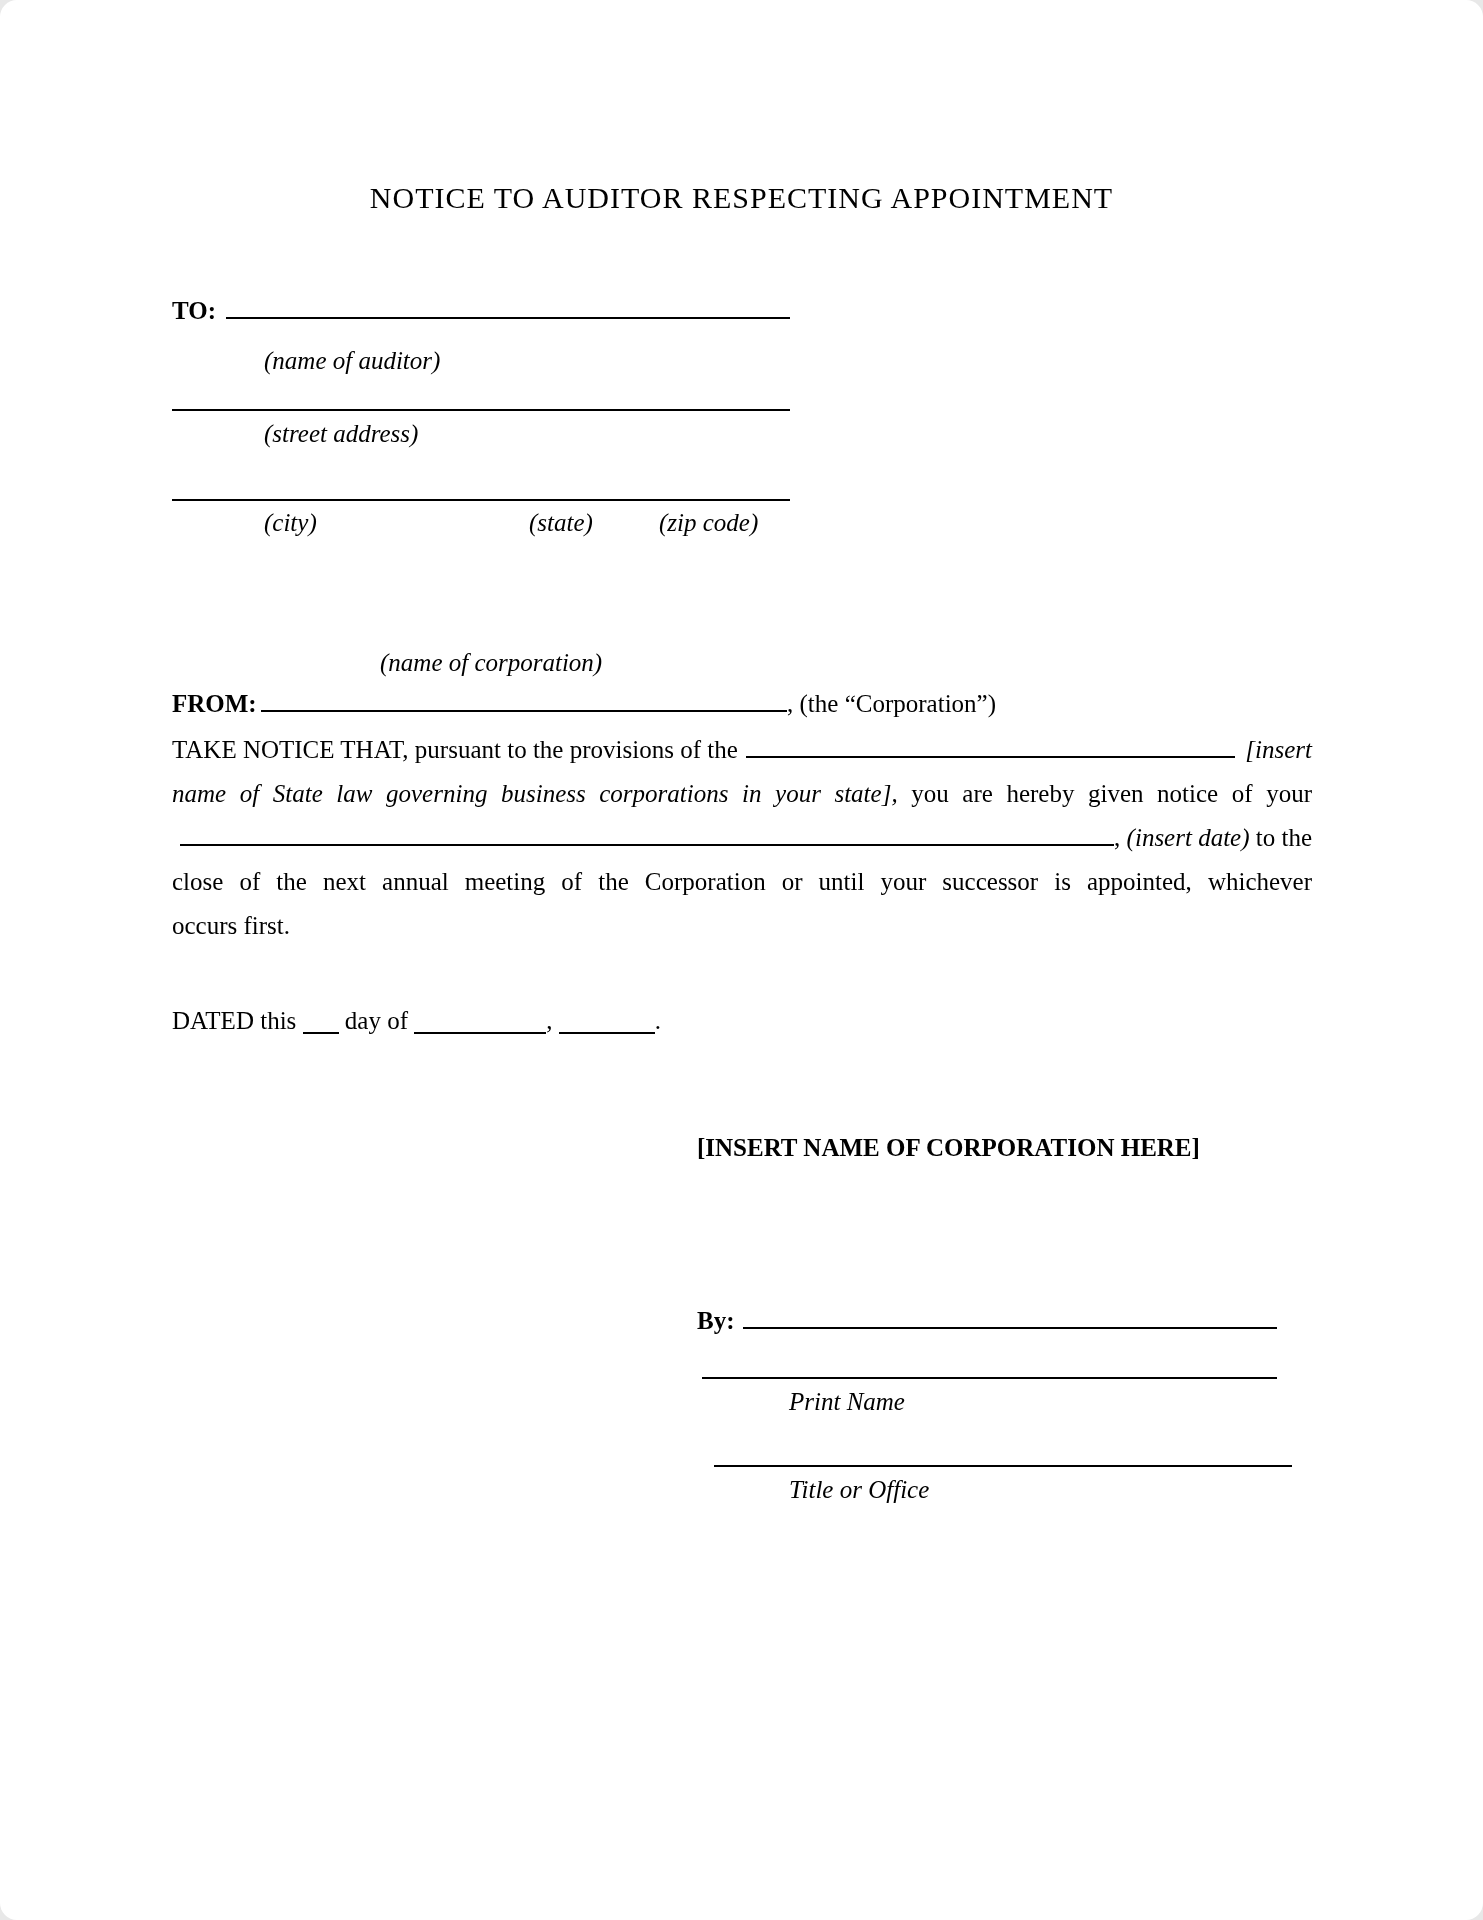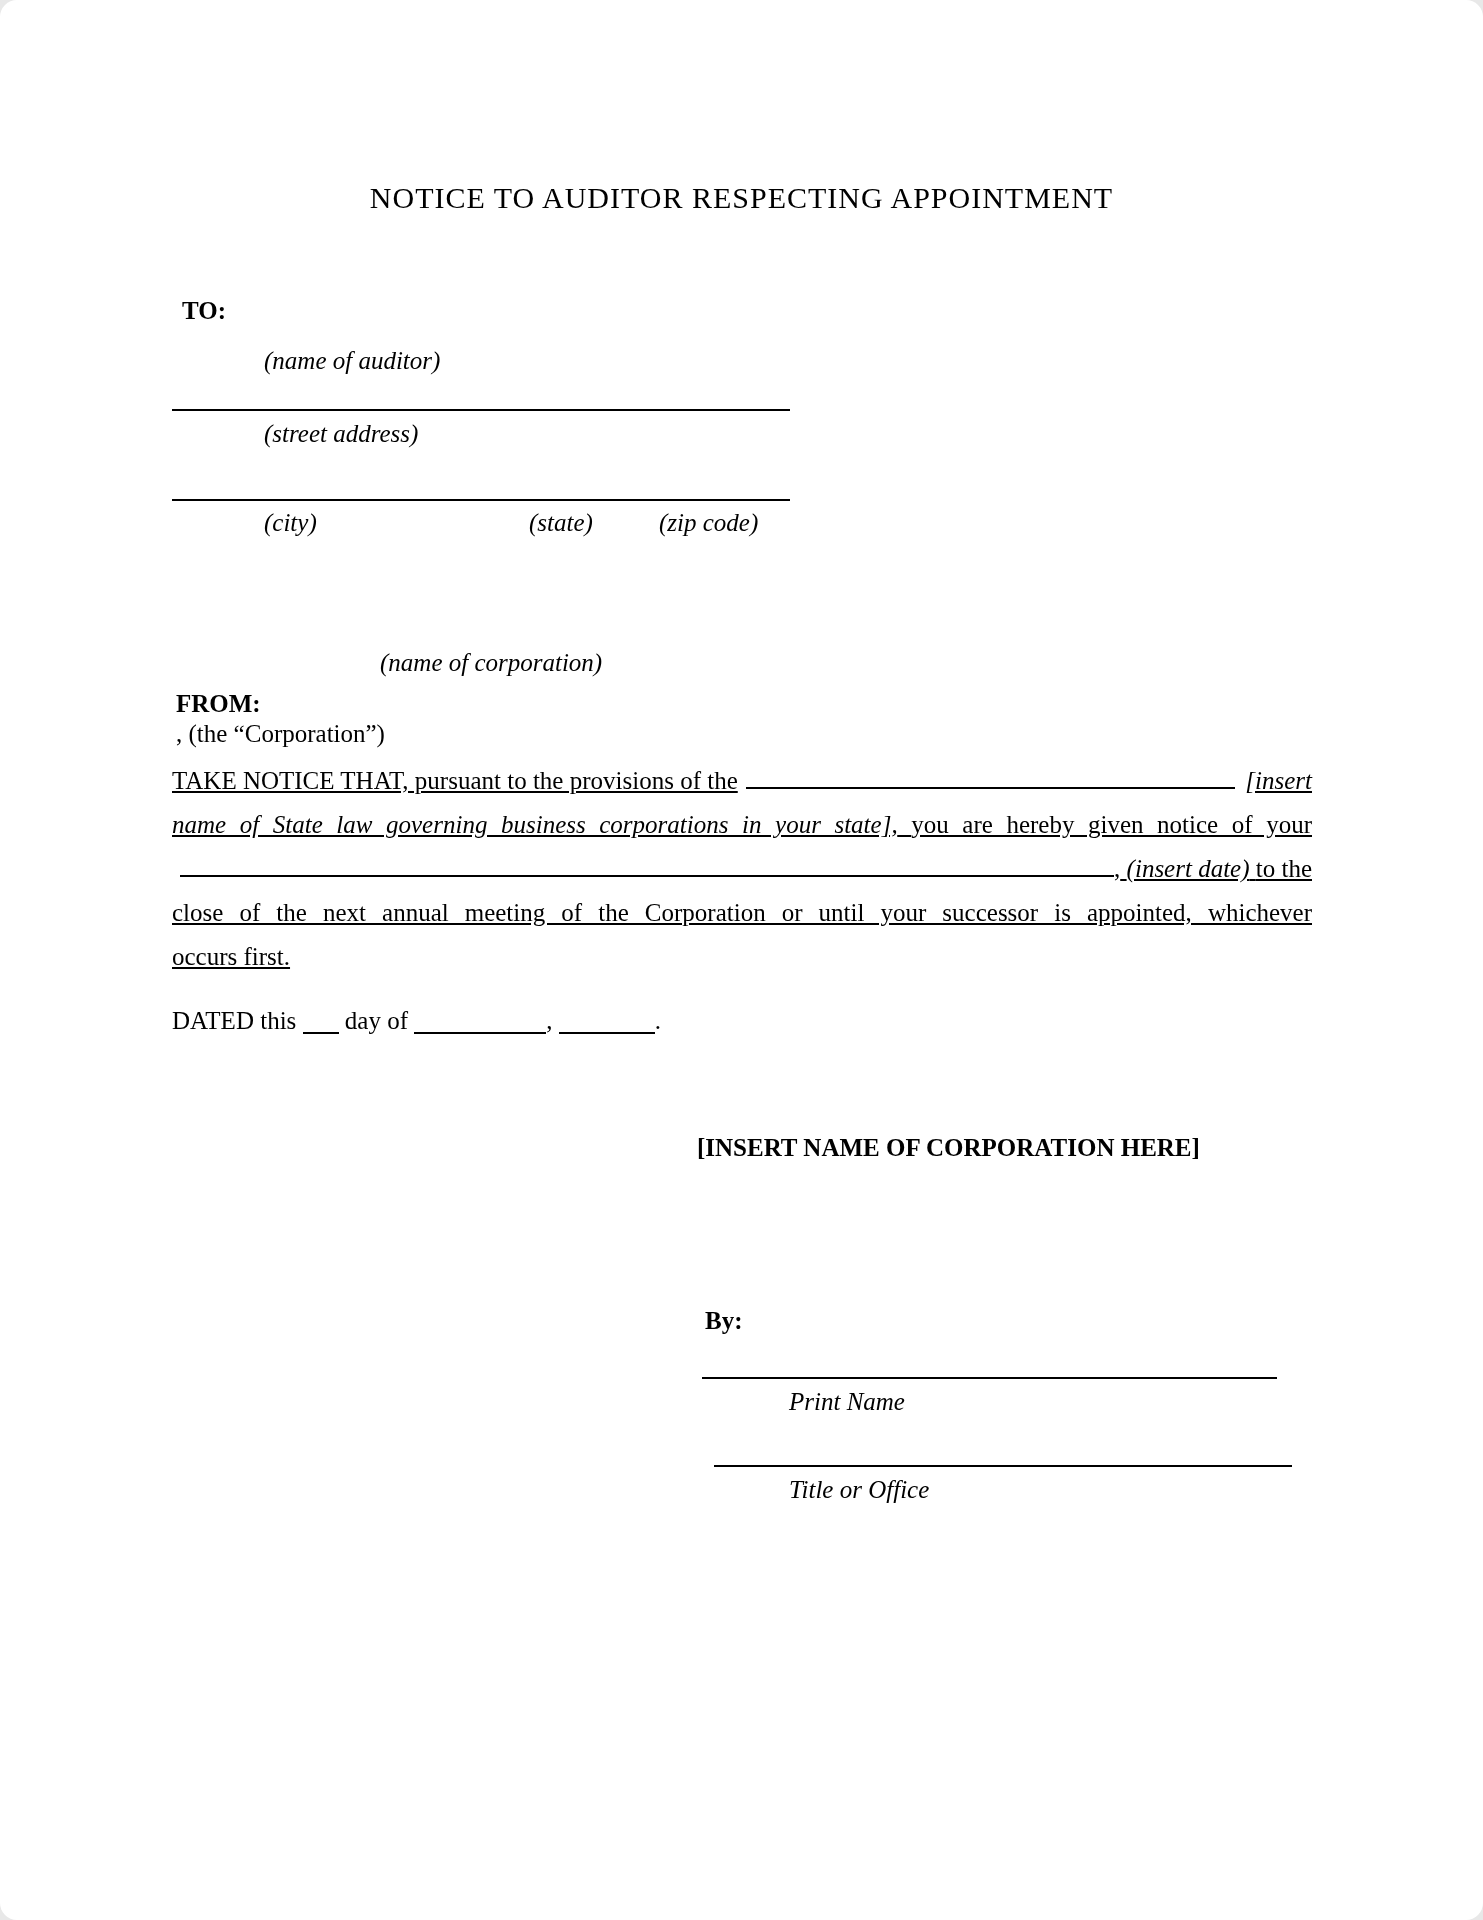--- a/index.html
+++ b/index.html
@@ -25,21 +25,20 @@
     white-space: nowrap;
   }
   .bold { font-weight: bold; }
   .italic { font-style: italic; }
   .row {
     position: absolute;
     display: flex;
     align-items: baseline;
     line-height: 34px;
     white-space: nowrap;
-    flex-direction: column;
   }
   .blank {
     flex: 1 1 auto;
     height: 0;
     border-bottom: 2px solid #000;
     margin-bottom: -6px;
     margin-left: 10px;
   }
   .blank.nogapright { margin-right: 0; }
   .hline {
@@ -48,24 +47,23 @@
     border-bottom: 2px solid #000;
   }
   .caption {
     position: absolute;
     font-style: italic;
     line-height: 28px;
     white-space: nowrap;
   }
   .para {
     position: absolute;
-    top: 759px; left: 172px;
+    top: 728px; left: 172px;
     width: 1140px;
     line-height: 44px;
-    text-decoration: underline;
   }
   .pline { height: 44px; }
   .pline.just {
     text-align: justify;
     text-align-last: justify;
   }
   .pline.flexline {
     display: flex;
     align-items: baseline;
     white-space: nowrap;

